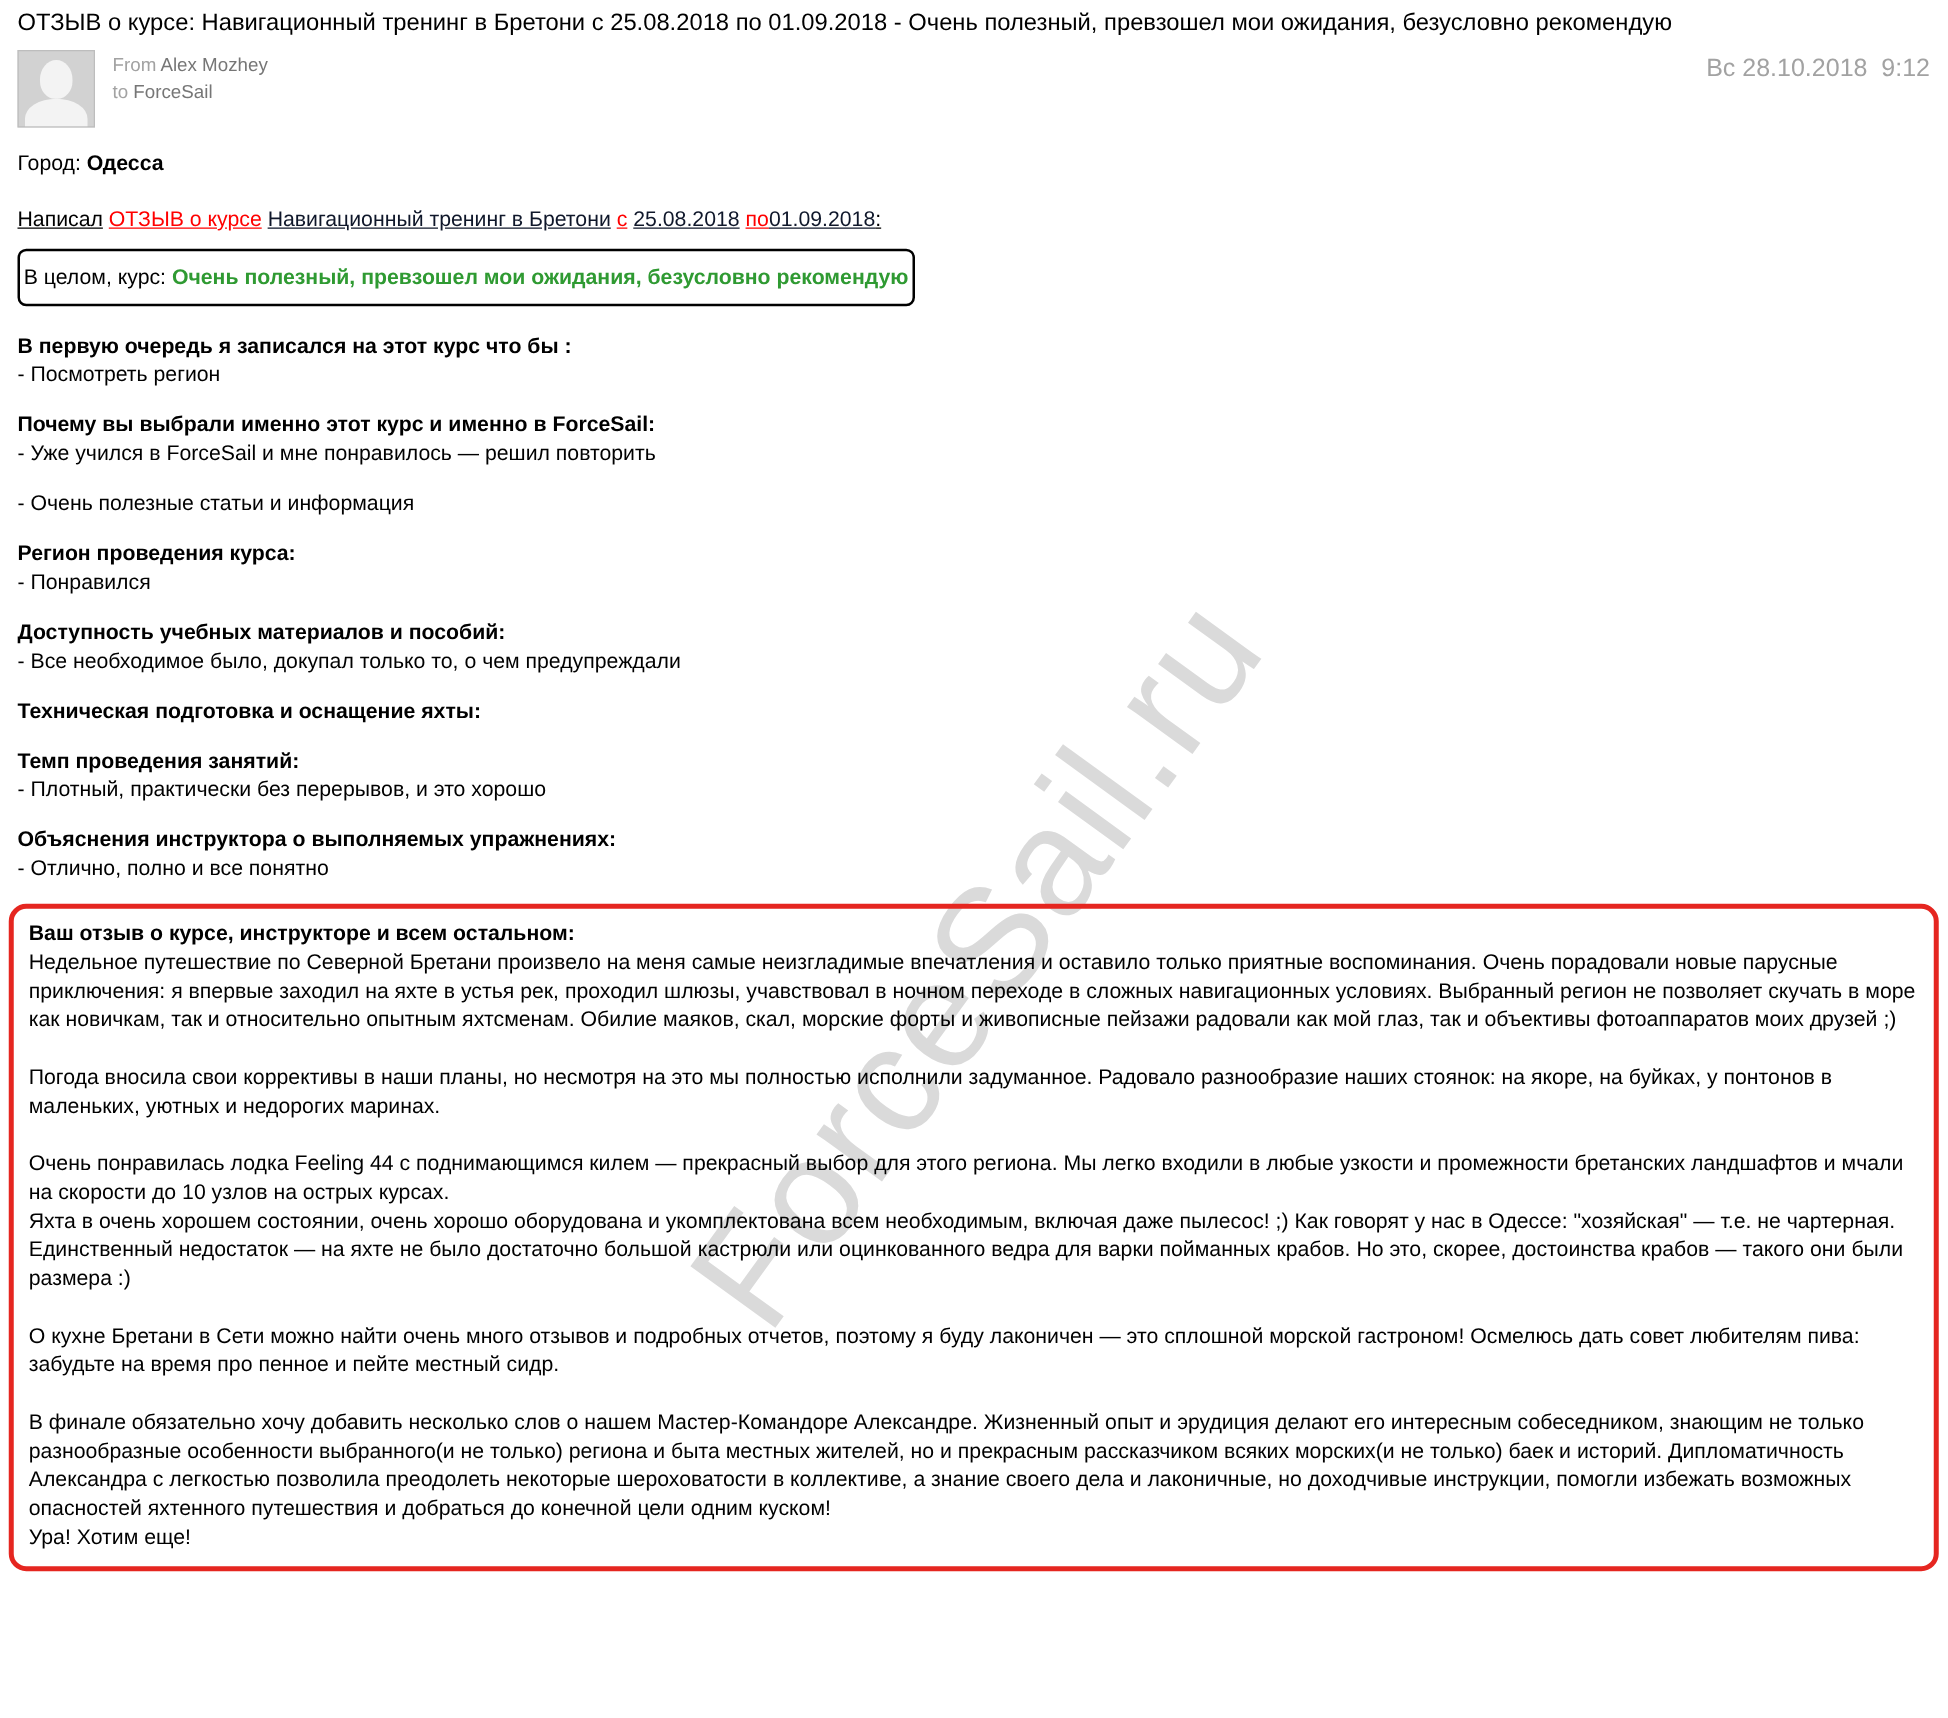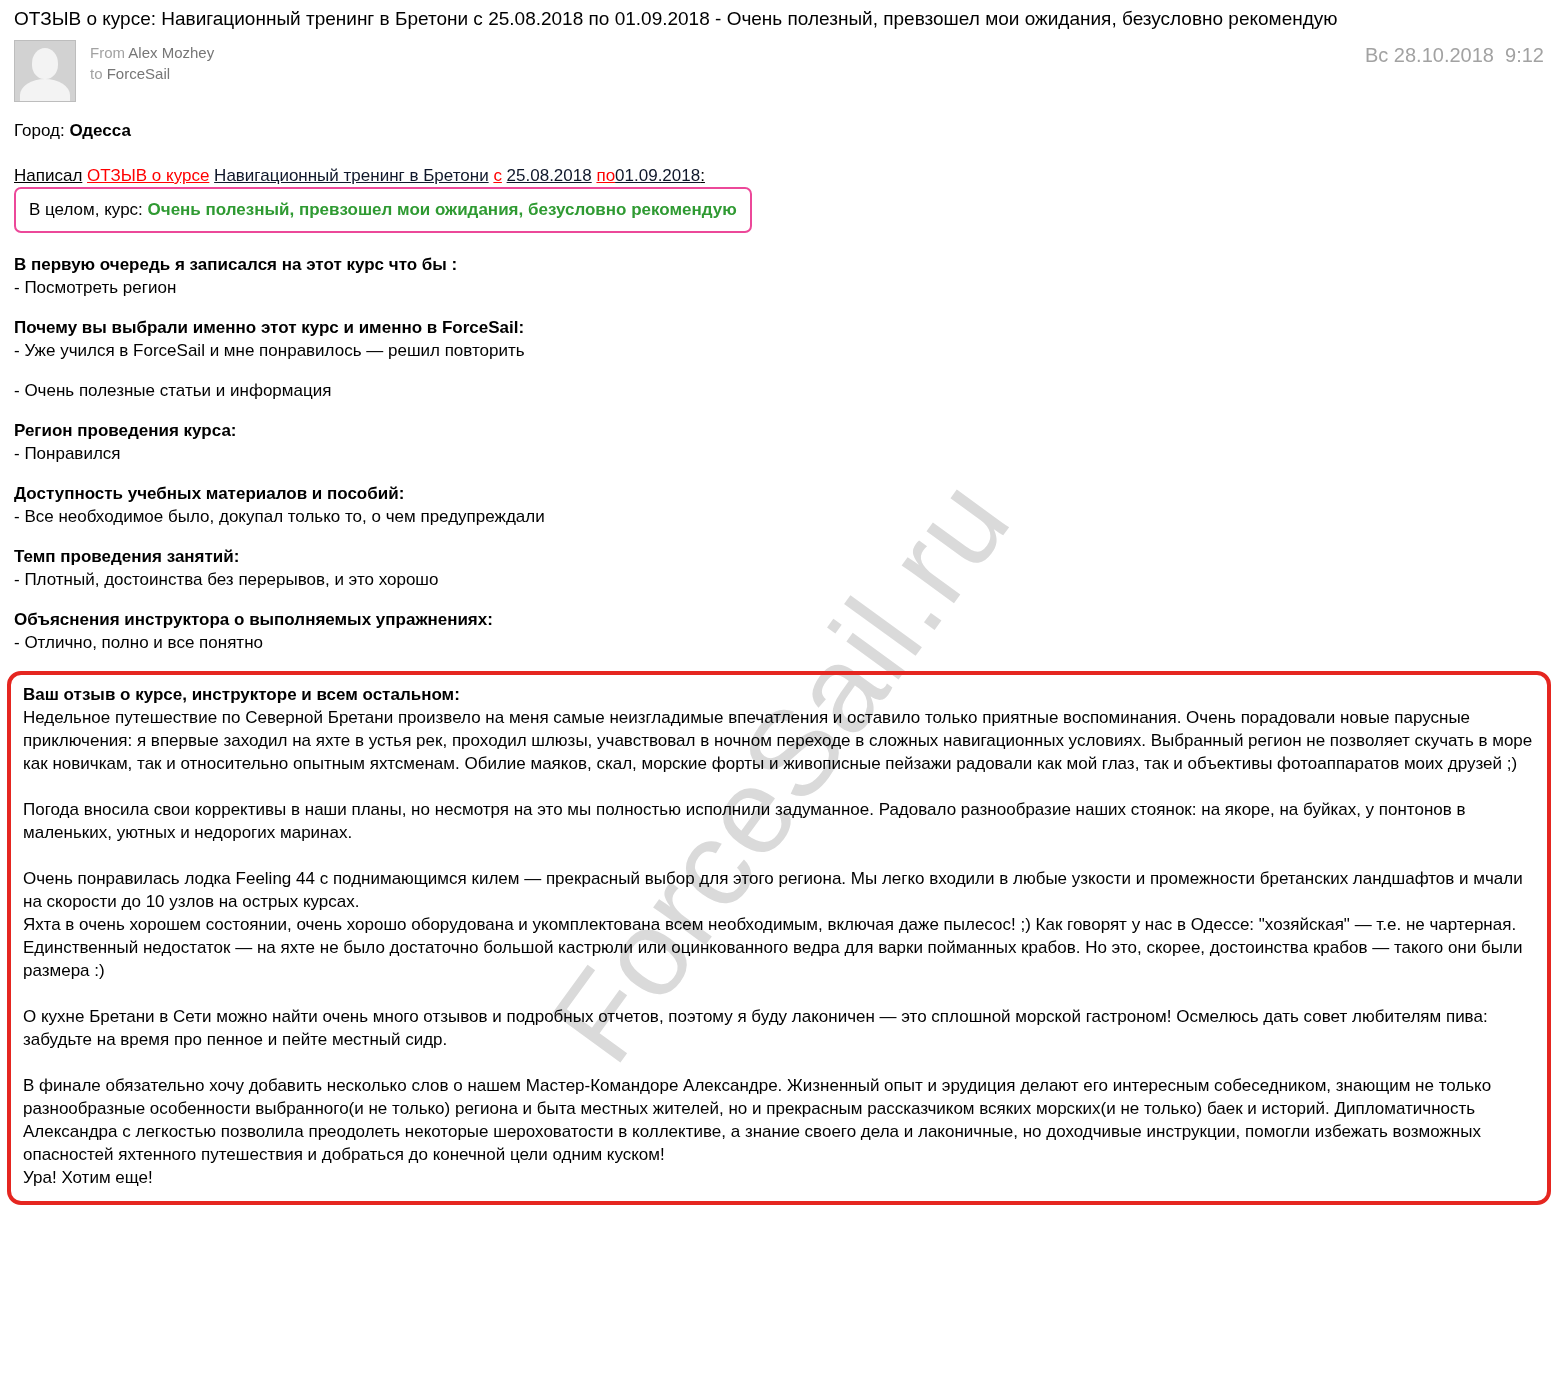--- a/index.html
+++ b/index.html
@@ -82,24 +82,24 @@
     white-space: pre;
     padding-top: 4px;
   }
   .reviewer { margin-top: 17px; line-height: 23px; }
   .wrote-line { margin-top: 22px; line-height: 23px; }
   .u-black { color: #000; text-decoration: underline; }
   .u-red { color: #ff0000; text-decoration: underline; }
   .u-red-b { color: #0f172a; font-weight: normal; text-decoration: underline; margin-top: 33px; }
   .verdict-box {
     display: inline-block;
-    border: 2px solid #ec4899;
+    border: 2px solid #000000;
     border-radius: 7px;
-    padding: 11px 13px;
-    margin-top: 0;
+    padding: 11px 3px;
+    margin-top: 12px;
     line-height: 20px;
   }
   .verdict-value { color: #2f9a32; font-weight: bold; }
   .qa-list { margin-top: 20px; }
   .qa-item { margin-bottom: 17px; }
   .qa-question { font-weight: bold; line-height: 23px; }
   .qa-answer { line-height: 23px; }
   .blue-link { color: #0000cc; font-weight: bold; text-decoration: underline; cursor: pointer; }
   .review-box {
     border: 4px solid #e52620;
@@ -154,24 +154,25 @@
       </div>
       <div class="qa-item">
         <div class="qa-question"><span>Регион проведения курса:</span></div>
         <div class="qa-answer">- Понравился</div>
       </div>
       <div class="qa-item">
         <div class="qa-question"><span>Доступность учебных материалов и пособий:</span></div>
         <div class="qa-answer">- Все необходимое было, докупал только то, о чем предупреждали</div>
       </div>
       <div class="qa-item">
+        <div class="qa-question"><span>Техническая подготовка и оснащение яхты:</span></div>
       </div>
       <div class="qa-item">
         <div class="qa-question"><span>Темп проведения занятий:</span></div>
-        <div class="qa-answer">- Плотный, достоинства без перерывов, и это хорошо</div>
+        <div class="qa-answer">- Плотный, практически без перерывов, и это хорошо</div>
       </div>
       <div class="qa-item">
         <div class="qa-question"><span>Объяснения инструктора о выполняемых упражнениях:</span></div>
         <div class="qa-answer">- Отлично, полно и все понятно</div>
       </div>
     </div>
 
   <div class="review-box">
     <div class="review-heading">Ваш отзыв о курсе, инструкторе и всем остальном:</div>
     <div class="review-body">Недельное путешествие по Северной Бретани произвело на меня самые неизгладимые впечатления и оставило только приятные воспоминания. Очень порадовали новые парусные приключения: я впервые заходил на яхте в устья рек, проходил шлюзы, учавствовал в ночном переходе в сложных навигационных условиях. Выбранный регион не позволяет скучать в море как новичкам, так и относительно опытным яхтсменам. Обилие маяков, скал, морские форты и живописные пейзажи радовали как мой глаз, так и объективы фотоаппаратов моих друзей ;)

